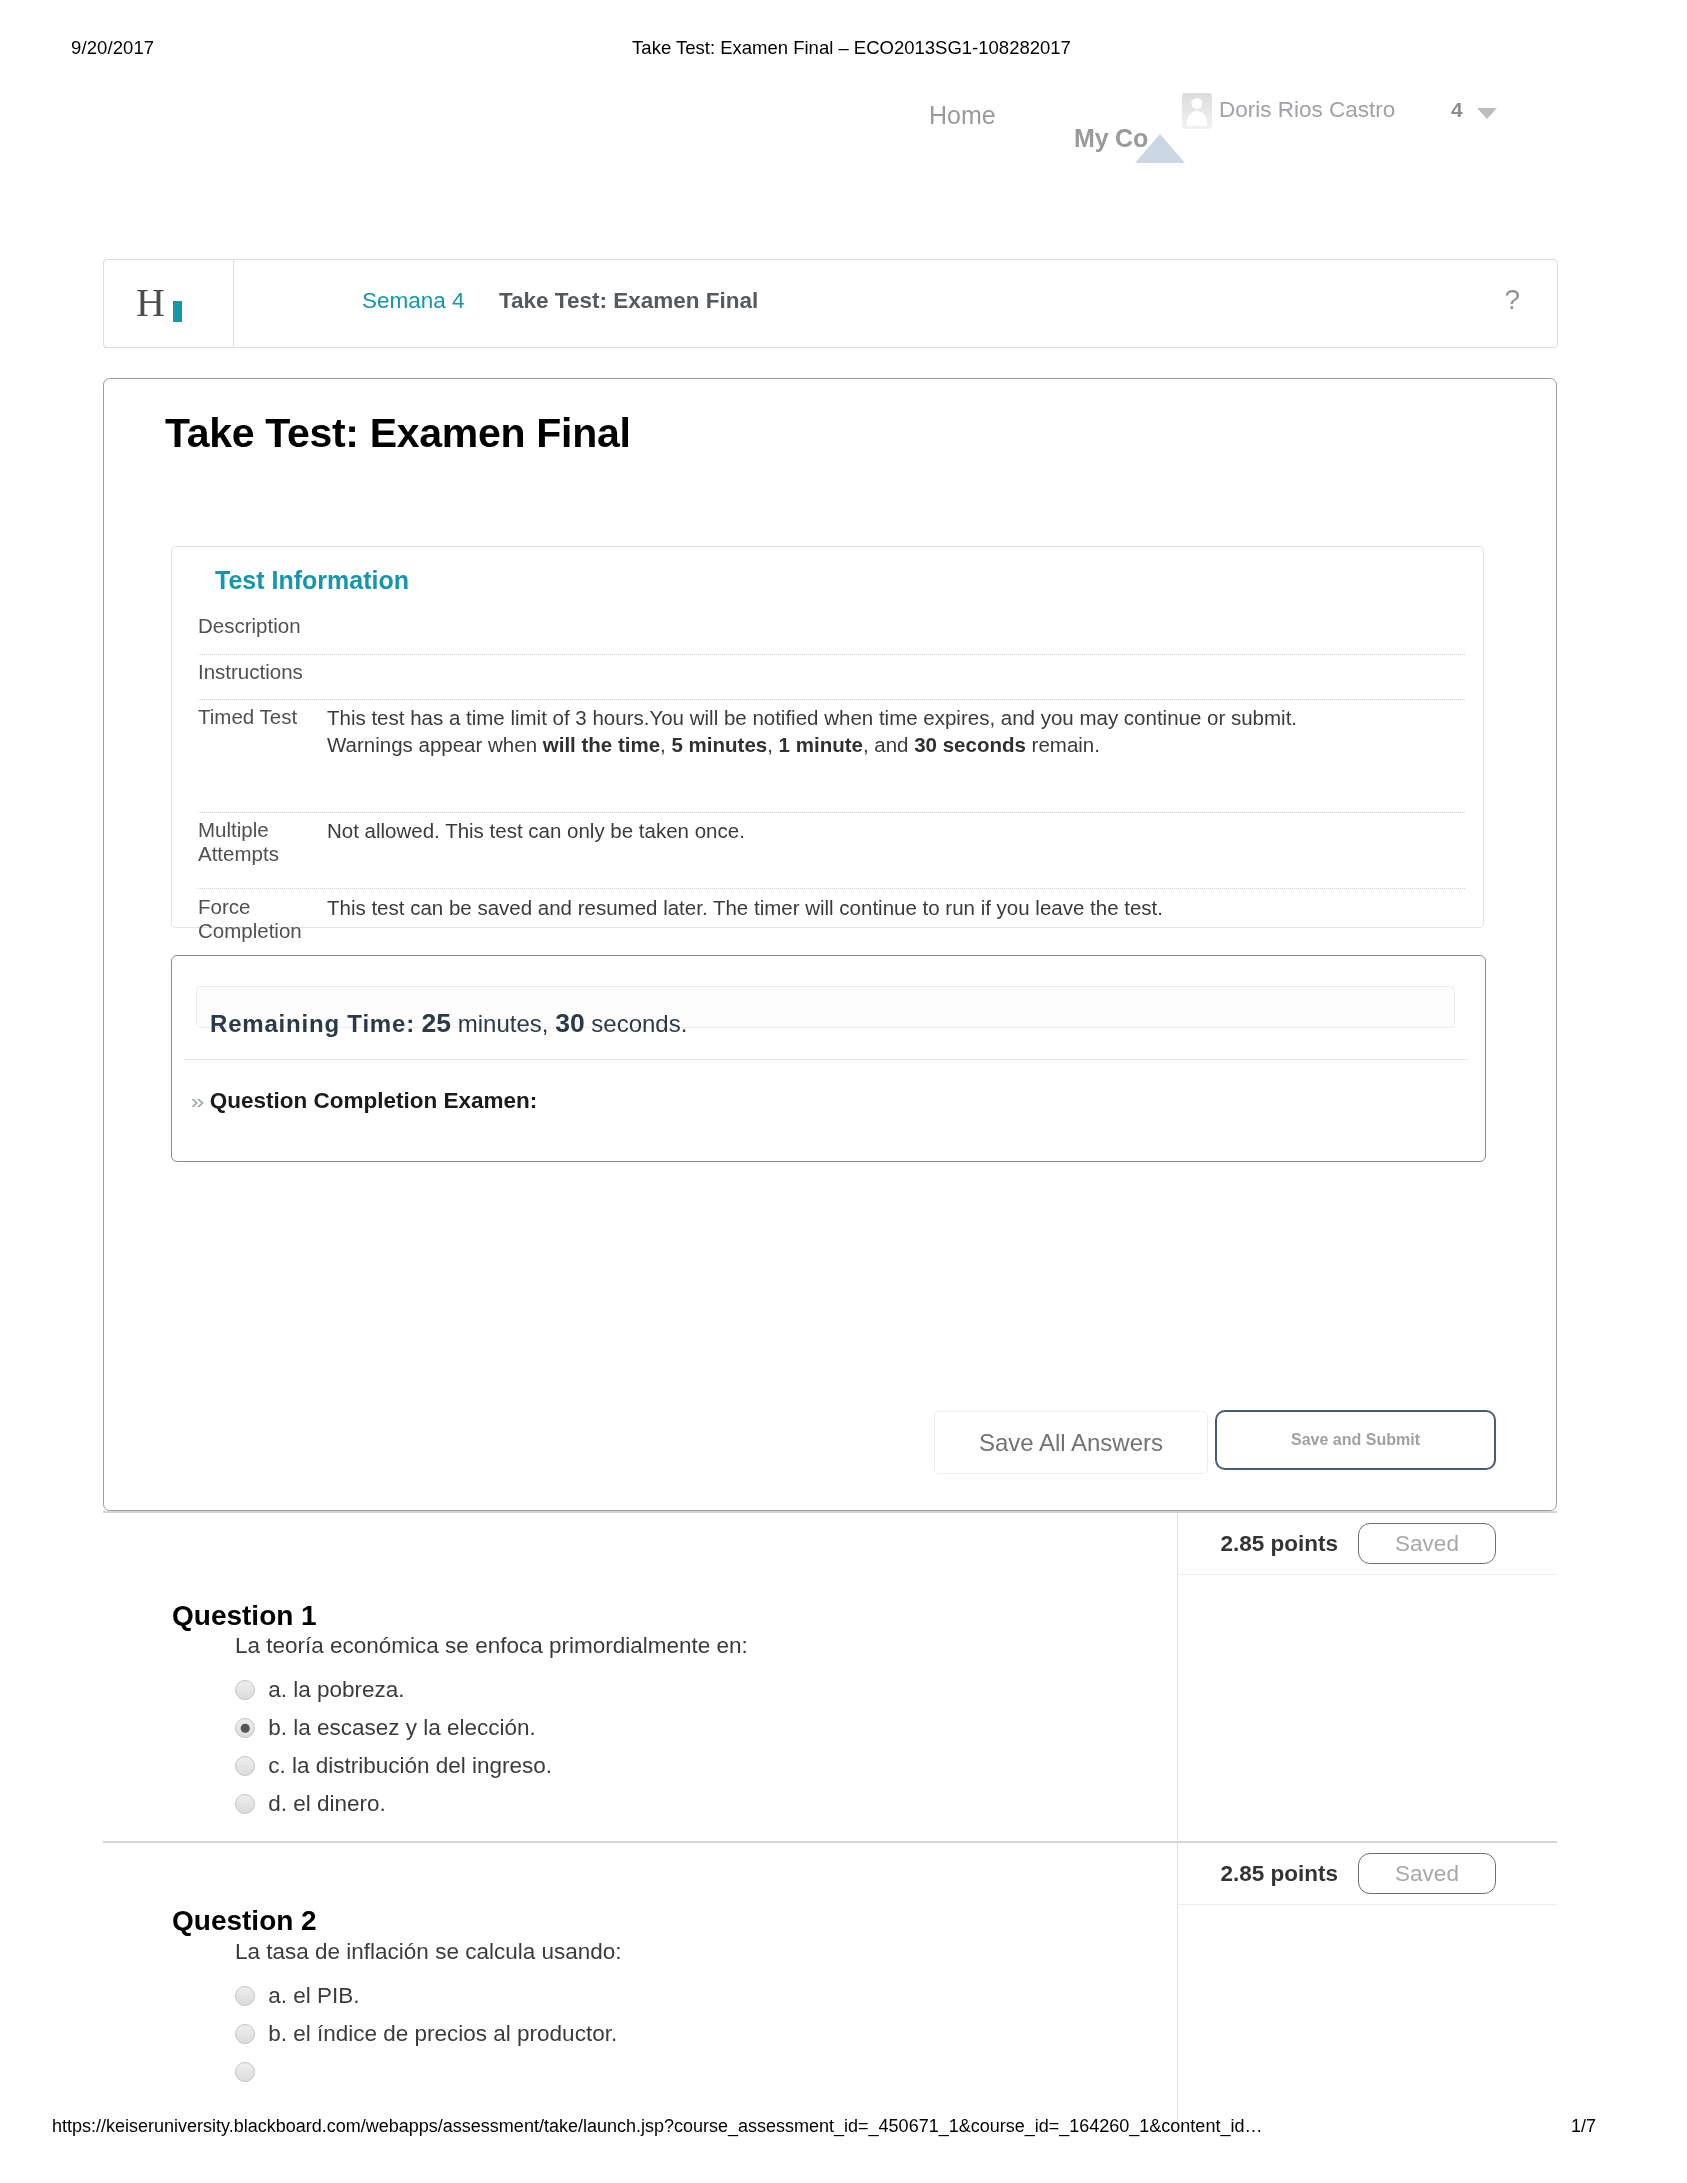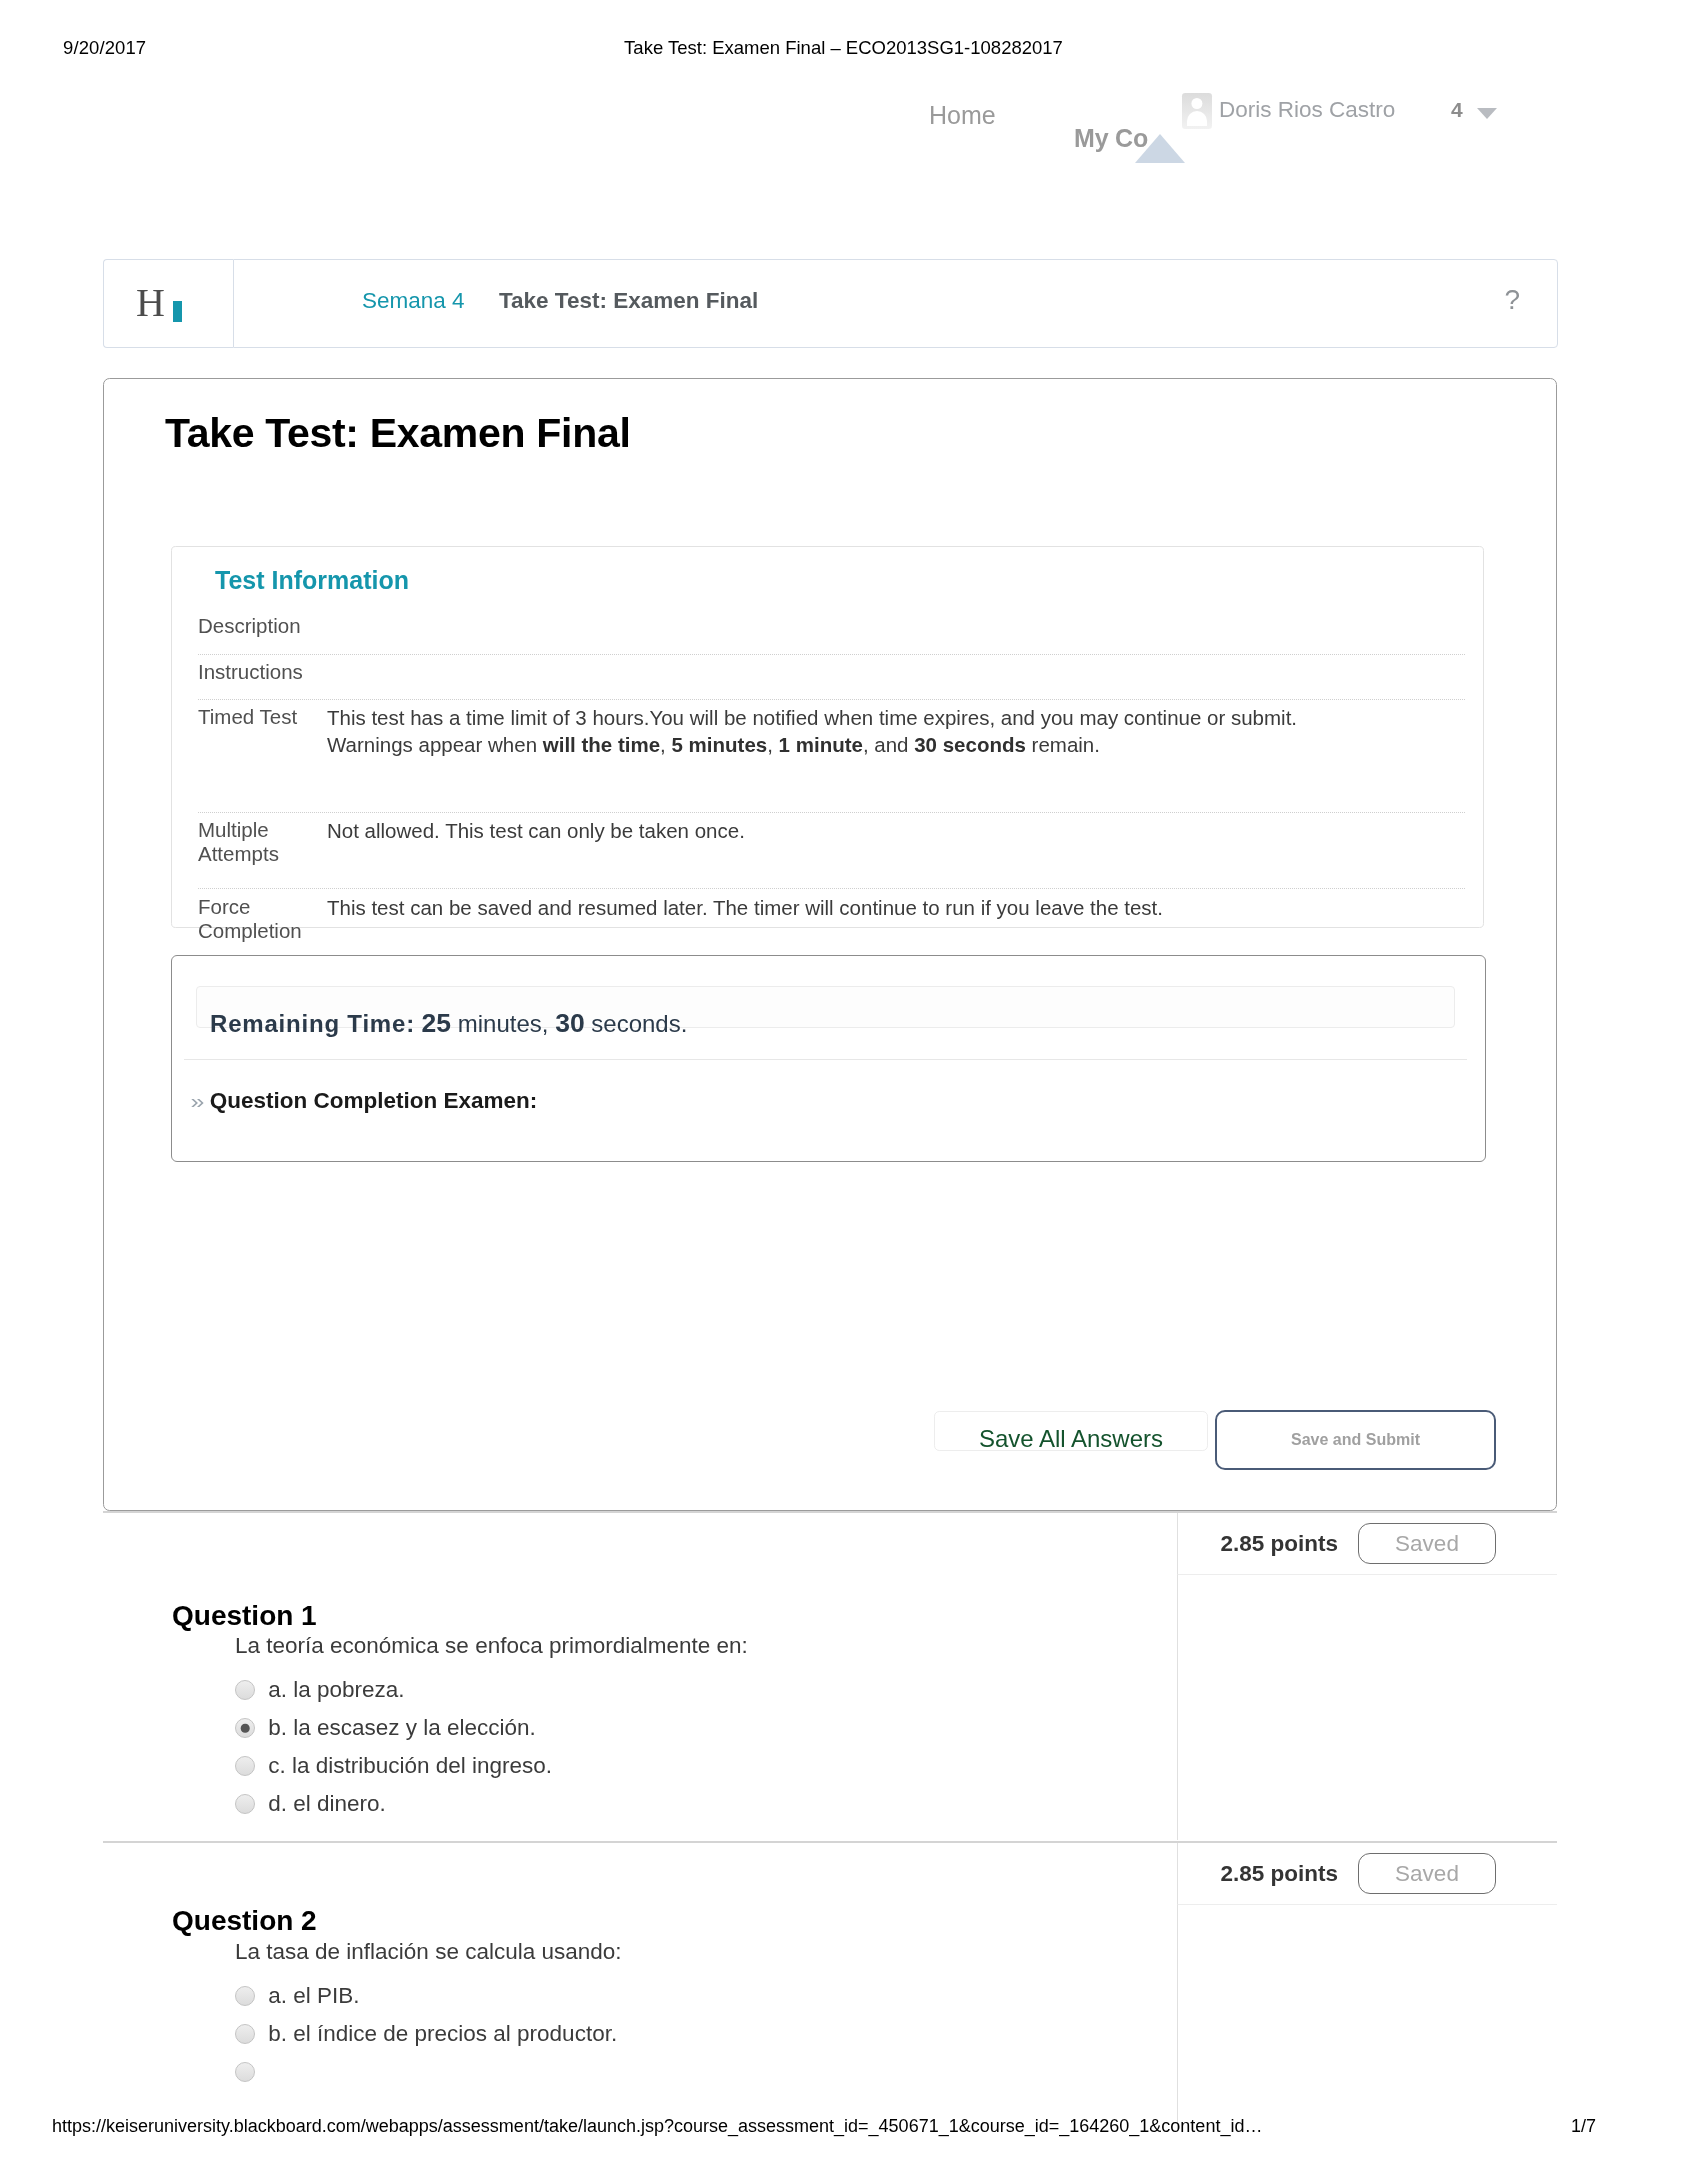--- a/index.html
+++ b/index.html
@@ -13,21 +13,21 @@
     font-family: "Liberation Sans", sans-serif;
     color: #2a2a2a;
     position: relative;
     overflow: hidden;
   }
 
   
   .print-header {
     position: absolute;
     top: 37px;
-    left: 0;
+    left: 8px;
     width: 1503px;
     height: 26.5px;
   }
   .print-date {
     position: absolute;
     left: 63px;
     top: 0;
     font-size: 18.5px;
     color: #000;
     letter-spacing: 0.1px;
@@ -349,27 +349,27 @@
     font-weight: bold;
     color: #1a1a1a;
   }
 
   
   .btn-save-all {
     position: absolute;
     left: 934px;
     top: 1411px;
     width: 274px;
-    height: 40px;
+    height: 63px;
     border: 1.3px solid #ededed;
     border-radius: 5.3px;
     background: #ffffff;
     box-sizing: border-box;
     font-size: 24px;
-    color: #14532d;
+    color: #737373;
     font-family: "Liberation Sans", sans-serif;
     text-align: center;
     line-height: 54px;
     padding: 0;
   }
   .btn-save-submit {
     position: absolute;
     left: 1215px;
     top: 1410px;
     width: 281px;

